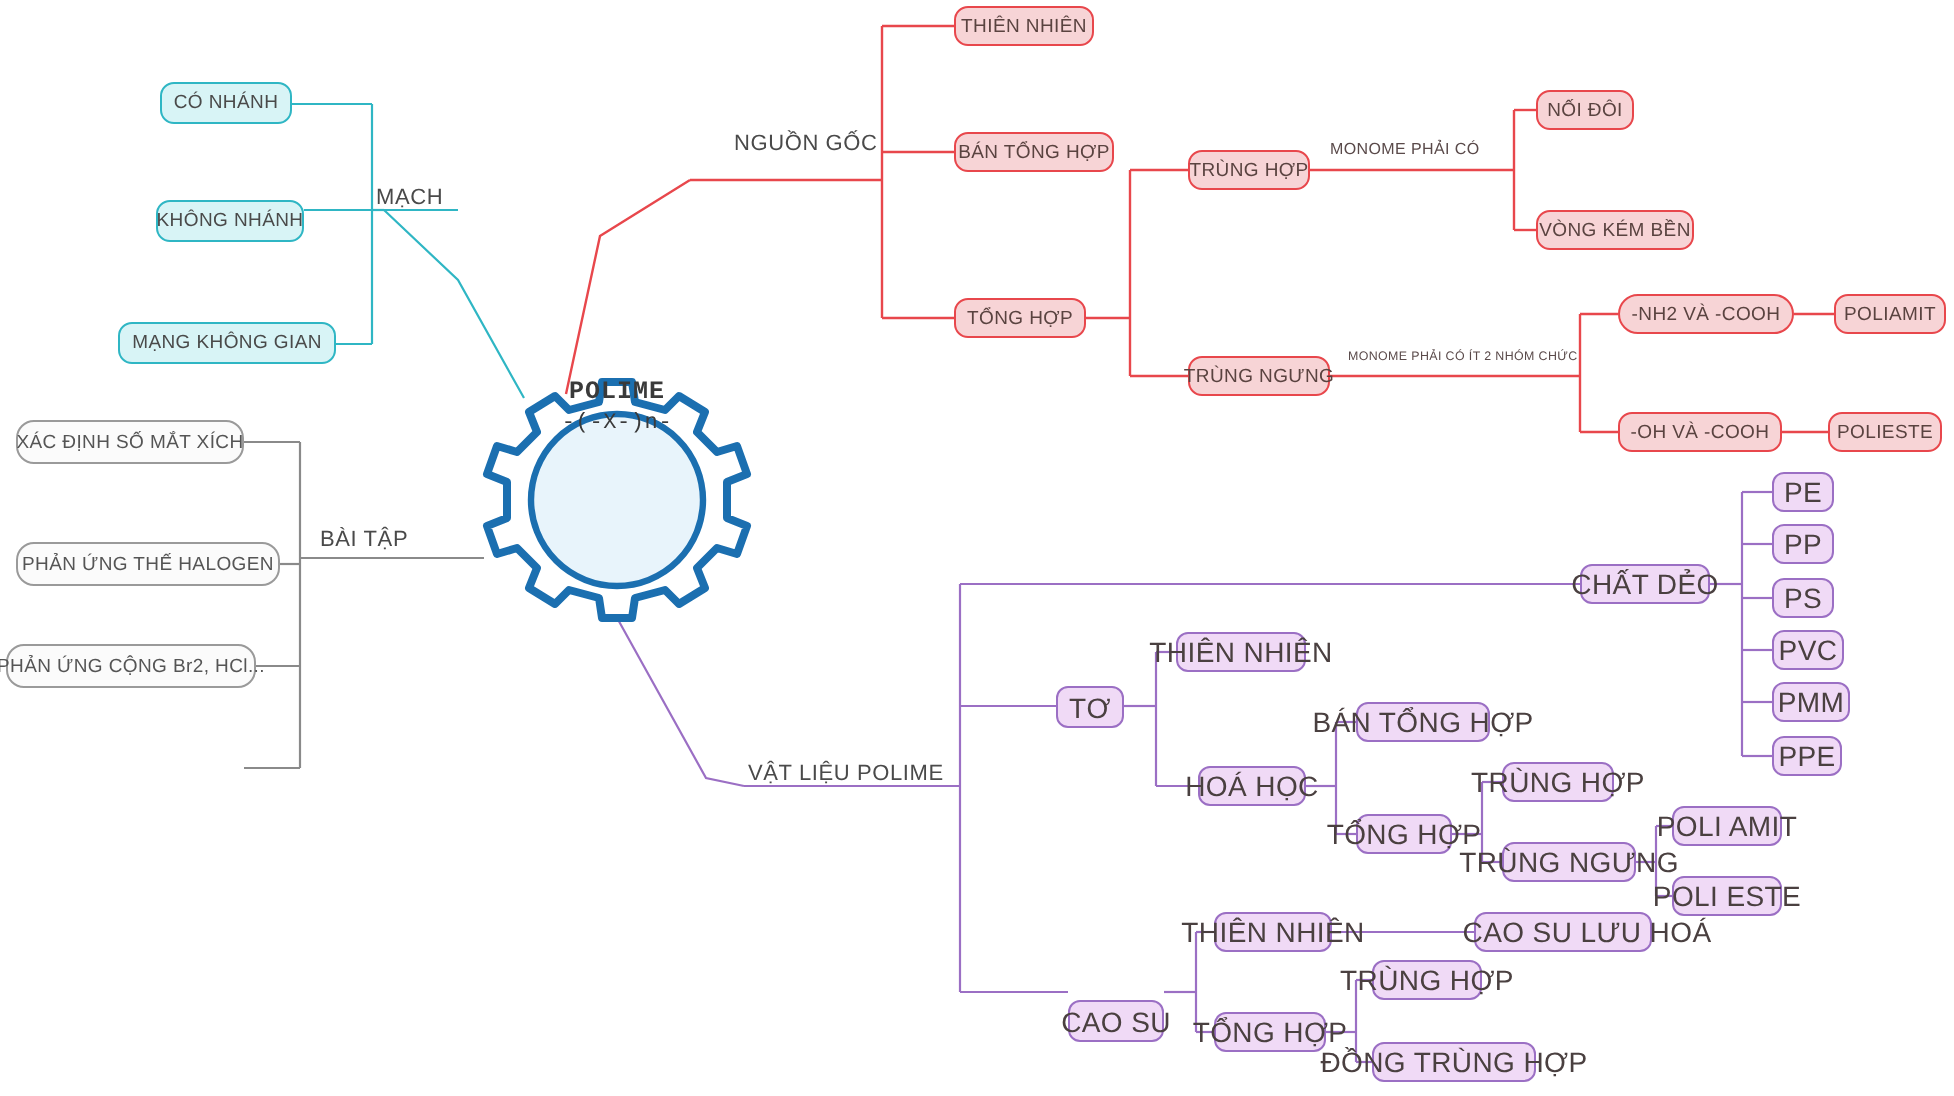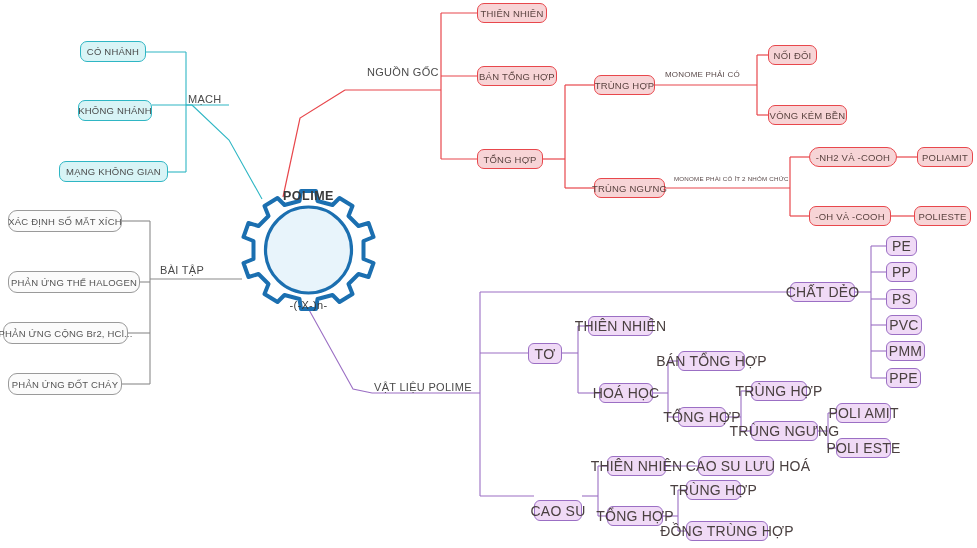--- a/index.html
+++ b/index.html
@@ -18,21 +18,21 @@
   .n-purple{background:#f0daf6;border:1px solid #9b6fc4;border-radius:6px;font-size:14px;color:#4a4040;}
   
   .n-gray{background:#fbfbfb;border:1px solid #9a9a9a;border-radius:9px;font-size:9.5px;color:#555;}
 
   .blabel{position:absolute;font-size:11px;color:#4a4a4a;white-space:nowrap;letter-spacing:.3px;}
   .elabel{position:absolute;font-size:8px;color:#5a4a4a;white-space:nowrap;letter-spacing:.2px;}
   .elabel.tiny{font-size:6.2px;}
 
   #gearwrap{position:absolute;left:239px;top:189px;width:139px;height:122px;}
   .gear-text{position:absolute;left:0;top:0;width:139px;height:122px;display:flex;
-             flex-direction:column;align-items:center;justify-content:space-between;}
+             flex-direction:column;align-items:center;justify-content:flex-start;font-family:Liberation Mono, monospace;}
   .gear-title{font-size:12.5px;font-weight:bold;color:#3a3a3a;letter-spacing:.5px;}
   .gear-sub{font-size:11px;color:#3a3a3a;margin-top:3px;letter-spacing:.3px;}
 </style>
 </head>
 <body>
 
 <div id="canvas">
 
   <svg class="links" viewBox="0 0 977 548">
 
@@ -170,23 +170,20 @@
 
   <div class="node n-cyan" style="left:59px;top:161px;width:109px;height:21px;">
     <span>MẠNG KHÔNG GIAN</span>
   </div>
   <div class="node n-gray" style="left:8px;top:271px;width:132px;height:22px;">
     <span>PHẢN ỨNG THẾ HALOGEN</span>
   </div>
   <div class="node n-gray" style="left:3px;top:322px;width:125px;height:22px;">
     <span>PHẢN ỨNG CỘNG Br2, HCl...</span>
   </div>
-  <div class="node n-gray" style="left:8px;top:373px;width:114px;height:22px;">
-    <span>PHẢN ỨNG ĐỐT CHÁY</span>
-  </div>
 
   <div class="node n-red" style="left:477px;top:3px;width:70px;height:20px;">
     <span>THIÊN NHIÊN</span>
   </div>
   <div class="node n-red" style="left:477px;top:66px;width:80px;height:20px;">
     <span>BÁN TỔNG HỢP</span>
   </div>
   <div class="node n-red" style="left:477px;top:149px;width:66px;height:20px;">
     <span>TỔNG HỢP</span>
   </div>
@@ -273,21 +270,21 @@
 
   <div class="node n-purple" style="left:534px;top:500px;width:48px;height:21px;">
     <span>CAO SU</span>
   </div>
   <div class="node n-purple" style="left:607px;top:456px;width:59px;height:20px;">
     <span>THIÊN NHIÊN</span>
   </div>
   <div class="node n-purple" style="left:607px;top:506px;width:56px;height:20px;">
     <span>TỔNG HỢP</span>
   </div>
-  <div class="node n-purple" style="left:698px;top:456px;width:76px;height:20px;padding-left:24px;">
+  <div class="node n-purple" style="left:737px;top:456px;width:89px;height:20px;padding-left:24px;">
     <span>CAO SU LƯU HOÁ</span>
   </div>
   <div class="node n-purple" style="left:686px;top:480px;width:55px;height:20px;">
     <span>TRÙNG HỢP</span>
   </div>
   <div class="node n-purple" style="left:686px;top:521px;width:82px;height:20px;">
     <span>ĐỒNG TRÙNG HỢP</span>
   </div>
 
 </div>

